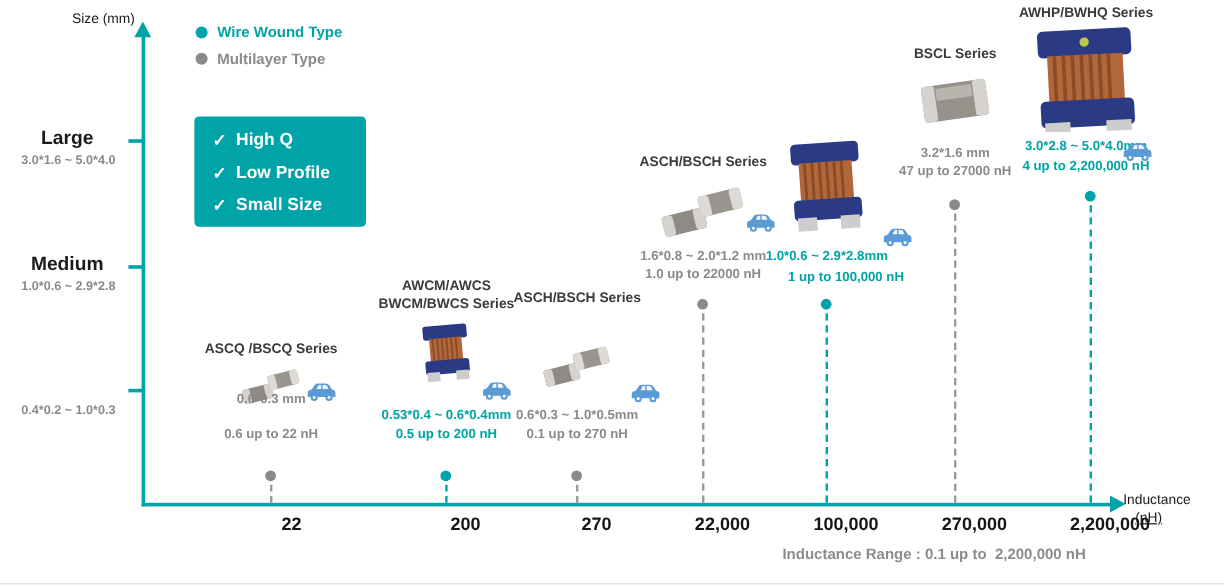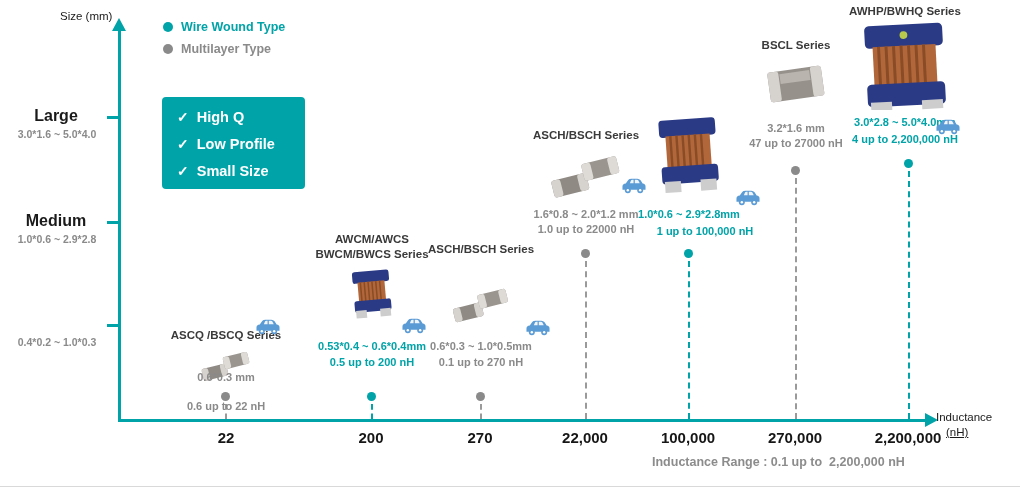--- a/index.html
+++ b/index.html
@@ -16,21 +16,21 @@
   .x-axis-arrow { left:925px; top:413px; width:0; height:0;
     border-top:7px solid transparent; border-bottom:7px solid transparent; border-left:13px solid #00a3a8; }
   .y-title { left:60px; top:10px; font-size:11.5px; color:#1a1a1a; }
   .x-title { left:936px; top:410px; font-size:11.5px; color:#1a1a1a; line-height:15px; }
   .x-title div:last-child { padding-left:10px;text-decoration:underline; }
 
   .y-tick-line { left:107px; width:14px; height:3px; background:#00a3a8; }
   .y-tick-label { left:0; width:112px; text-align:center; font-size:16px; font-weight:600; color:#1a1a1a; }
   .y-tick-range { left:0; width:114px; text-align:center; font-size:10.5px; font-weight:700; color:#8a8a8a; }
 
-  .x-tick-label { top:429px; transform:translateX(-50%); font-size:15px; font-weight:700; color:#161616; white-space:nowrap; }
+  .x-tick-label { top:429px; transform:translateX(-50%); font-size:15px; font-weight:700; color:#161616; white-space:nowrap;margin-left:17px; }
 
   
   .legend-row { display:flex; align-items:center; gap:8px; font-size:12.5px; font-weight:700; }
   .legend-dot { width:10px; height:10px; border-radius:50%; }
   .teal-bg { background:#00a3a8; } .gray-bg { background:#8a8a8a; }
   .teal-tx { color:#00a3a8; } .gray-tx { color:#8a8a8a; }
 
   
   .features { left:162px; top:97px; width:143px; height:92px; background:#00a3a8; border-radius:4px;
     padding:12px 10px 10px 15px; display:flex; flex-direction:column; justify-content:space-between; }
@@ -129,21 +129,21 @@
 
   <div class="abs dot teal-bg" style="left:684px; top:249px;"></div>
   <div class="abs dash teal-dash" style="left:688px; top:261px; height:158px;"></div>
 
   <div class="abs dot gray-bg" style="left:791px; top:166px;"></div>
   <div class="abs dash" style="left:795px; top:178px; height:241px;"></div>
 
   <div class="abs dot teal-bg" style="left:904px; top:159px;"></div>
   <div class="abs dash teal-dash" style="left:908px; top:171px; height:248px;"></div>
 
-  <div class="product" style="left:141px; top:284px; height:92px;margin-top:44px;">
+  <div class="product" style="left:141px; top:284px; height:92px;">
     <div class="p-name" style="top:0;">ASCQ /BSCQ Series</div>
     <div class="p-img" style="top:18px;">
       <svg width="52" height="38" viewBox="0 0 64 46">
         <g transform="rotate(-14 20 32)">
           <rect x="3" y="24" width="31" height="15" rx="2.5" fill="#8f8a84"></rect>
           <rect x="3" y="24" width="8" height="15" rx="2.5" fill="#d6d3cf"></rect>
           <rect x="26" y="24" width="8" height="15" rx="2.5" fill="#d6d3cf"></rect>
         </g>
         <g transform="rotate(-14 44 18)">
           <rect x="29" y="10" width="31" height="15" rx="2.5" fill="#9a958f"></rect>

